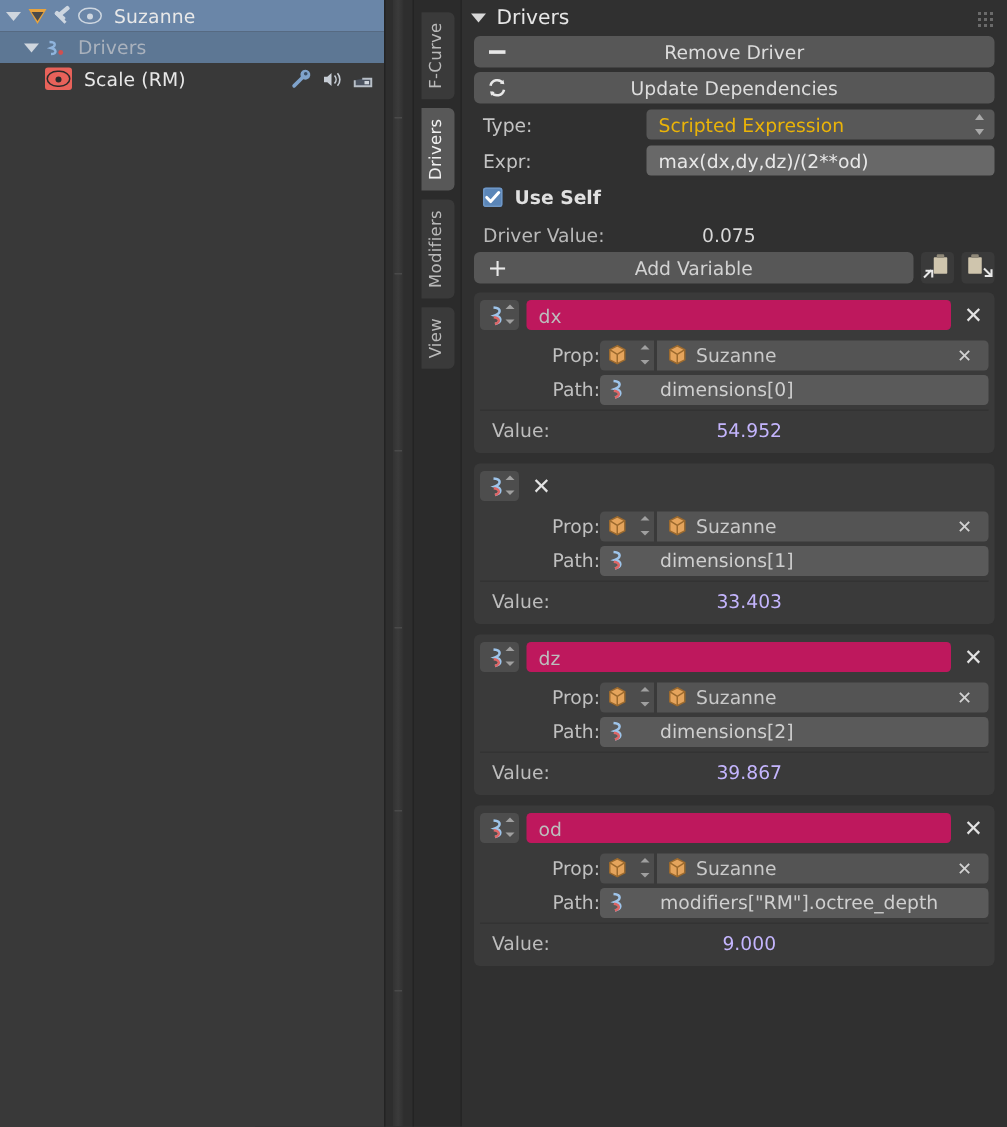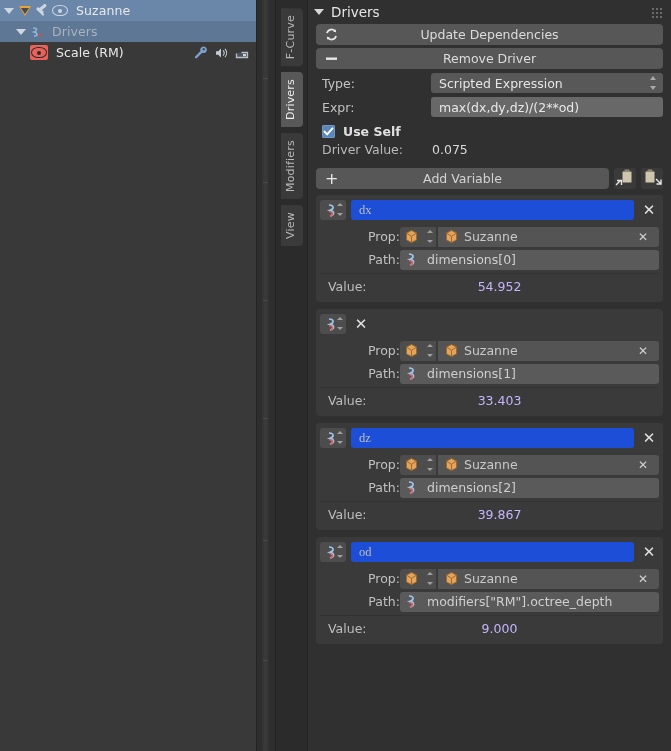--- a/index.html
+++ b/index.html
@@ -140,38 +140,38 @@
     display:flex;align-items:center;justify-content:center;position:relative;
     color:#dcdcdc;font-size:12.5px;margin-bottom:3px;
   }
   .wbtn .lead{position:absolute;left:8px;top:0;bottom:0;display:flex;align-items:center;}
 
   .formrow{display:flex;align-items:center;height:22px;margin-bottom:2px;}
   .flabel{width:115px;flex:0 0 115px;color:#c3c3c3;font-size:12.5px;padding-left:6px;box-sizing:border-box;}
   .fval{
     flex:1;height:20px;border-radius:3px;background:#585858;
     display:flex;align-items:center;padding:0 8px;box-sizing:border-box;
-    color:#e5e5e5;font-size:12.5px;position:relative;
+    color:#eab308;font-size:12.5px;position:relative;
   }
   .fval.expr{background:#686868;color:#e8e8e8;}
   .updown{position:absolute;right:6px;top:3px;width:7px;height:14px;}
   .updown i{position:absolute;left:0;width:0;height:0;border-left:3.5px solid transparent;border-right:3.5px solid transparent;}
   .updown i.u{top:0;border-bottom:4px solid #a9a9a9;}
   .updown i.d{bottom:0;border-top:4px solid #a9a9a9;}
 
   .cbrow{display:flex;align-items:center;height:22px;padding-left:6px;font-weight:bold;}
   .cbox{
     width:13px;height:13px;border-radius:2px;background:#5b86b8;
     position:relative;margin-right:8px;flex:0 0 auto;
     box-shadow:inset 0 0 0 1px #6f97c6;
   }
   .cbox svg{position:absolute;left:1px;top:1px;}
   .cbl{font-size:12.5px;color:#e0e0e0;}
 
-  .dvrow{display:flex;align-items:flex-start;height:22px;padding-left:6px;}
+  .dvrow{display:flex;align-items:flex-end;height:22px;padding-left:6px;gap:36px;}
   .dvlabel{color:#b9b9b9;font-size:12.5px;width:110px;flex:0 0 110px;}
   .dvval{font-size:12.5px;color:#d8d8d8;}
 
   .addrow{display:flex;align-items:center;gap:5px;margin:4px 0 6px 0;}
   .addbtn{
     flex:1;height:21px;border-radius:4px;background:#575757;position:relative;
     display:flex;align-items:center;justify-content:center;color:#d2d2d2;font-size:12.5px;
   }
   .addbtn .plus{position:absolute;left:9px;top:0;bottom:0;display:flex;align-items:center;color:#e9e9e9;font-size:16px;line-height:1;}
   .clipbtn{width:22px;height:21px;border-radius:3px;background:#3a3a3a;position:relative;}
@@ -181,23 +181,23 @@
   .varname-row{display:flex;align-items:center;gap:5px;height:22px;margin-bottom:4px;}
   .nicon{
     width:26px;height:20px;border-radius:3px;background:#4d4d4d;
     display:flex;align-items:center;justify-content:center;position:relative;flex:0 0 26px;
   }
   .nicon .ud{position:absolute;right:3px;top:3px;width:6px;height:13px;}
   .nicon .ud i{position:absolute;left:0;width:0;height:0;border-left:3px solid transparent;border-right:3px solid transparent;}
   .nicon .ud i.u{top:0;border-bottom:3.5px solid #a0a0a0;}
   .nicon .ud i.d{bottom:0;border-top:3.5px solid #a0a0a0;}
   .nfield{
-    flex:1;height:20px;border-radius:3px;background:#1d4ed8;
+    flex:1;height:20px;border-radius:3px;background:#be185d;
     display:flex;align-items:center;padding:0 8px;box-sizing:border-box;
-    color:#bdbdbd;font-size:12.5px;font-family:Liberation Serif, serif;
+    color:#bdbdbd;font-size:12.5px;
   }
   .xbtn{
     width:20px;height:20px;flex:0 0 20px;display:flex;align-items:center;justify-content:center;
     color:#e2e2e2;font-size:15px;line-height:1;font-weight:bold;
   }
   .xbtn.sm{font-size:12px;color:#d2d2d2;}
 
   .vrow{display:flex;align-items:center;height:23px;}
   .vrow .vl{width:80px;flex:0 0 80px;color:#c0c0c0;font-size:12.5px;padding-left:8px;box-sizing:border-box;text-align:right;}
   .propbox{
@@ -211,21 +211,21 @@
   .objsel .ud i{position:absolute;left:0;width:0;height:0;border-left:3px solid transparent;border-right:3px solid transparent;}
   .objsel .ud i.u{top:0;border-bottom:3.5px solid #a0a0a0;}
   .objsel .ud i.d{bottom:0;border-top:3.5px solid #a0a0a0;}
   .objname{
     flex:1;height:20px;background:#545454;border-radius:0 3px 3px 0;margin-left:2px;
     display:flex;align-items:center;padding:0 6px;box-sizing:border-box;gap:5px;
     color:#c9c9c9;font-size:12.5px;position:relative;
   }
   .pathbox{
     flex:1;height:20px;background:#5a5a5a;border-radius:3px;
-    display:flex;align-items:center;padding:0 6px;box-sizing:border-box;gap:7px;
+    display:flex;align-items:center;padding:0 6px;box-sizing:border-box;gap:20px;
     color:#cfcfcf;font-size:12.5px;
   }
   .valrow{display:flex;align-items:center;height:24px;border-top:1px solid #333;margin-top:2px;}
   .valrow .vl{width:80px;flex:0 0 80px;color:#bdbdbd;font-size:12.5px;padding-left:8px;box-sizing:border-box;}
   .valrow .vv{flex:1;text-align:center;color:#c4b5fd;font-size:12.5px;padding-right:60px;}
 
   .cube{width:15px;height:15px;flex:0 0 15px;}
   .drvicon{width:14px;height:15px;flex:0 0 14px;}
 </style>
 </head>
@@ -329,36 +329,36 @@
             <i style="left:4px;top:8px"></i>
             <i style="left:8px;top:8px"></i>
         </span>
       </div>
 
       <div class="body">
 
         <div class="wbtn">
           <span class="lead">
             <svg width="15" height="15" viewBox="0 0 15 15">
+                <rect x="2" y="6.5" width="11" height="2.4" fill="#e8e8e8"></rect>
+              </svg>
+          </span>
+          <span>Remove Driver</span>
+        </div>
+
+        <div class="wbtn">
+          <span class="lead">
+            <svg width="15" height="15" viewBox="0 0 15 15">
               <path d="M3 6.2A4.6 4.6 0 0 1 11.4 4.6" stroke="#e8e8e8" stroke-width="1.7" fill="none"></path>
               <path d="M12 8.8A4.6 4.6 0 0 1 3.6 10.4" stroke="#e8e8e8" stroke-width="1.7" fill="none"></path>
               <path d="M11.6 2.2l.6 3-3-.5z" fill="#e8e8e8"></path>
               <path d="M3.4 12.8l-.6-3 3 .5z" fill="#e8e8e8"></path>
             </svg>
           </span>
           <span>Update Dependencies</span>
-        </div>
-
-        <div class="wbtn">
-          <span class="lead">
-            <svg width="15" height="15" viewBox="0 0 15 15">
-                <rect x="2" y="6.5" width="11" height="2.4" fill="#e8e8e8"></rect>
-              </svg>
-          </span>
-          <span>Remove Driver</span>
         </div>
 
         <div class="formrow">
           <span class="flabel">Type:</span>
           <span class="fval">
             <span>Scripted Expression</span>
             <span class="updown">
                 <i class="u"></i>
                 <i class="d"></i>
               </span>

